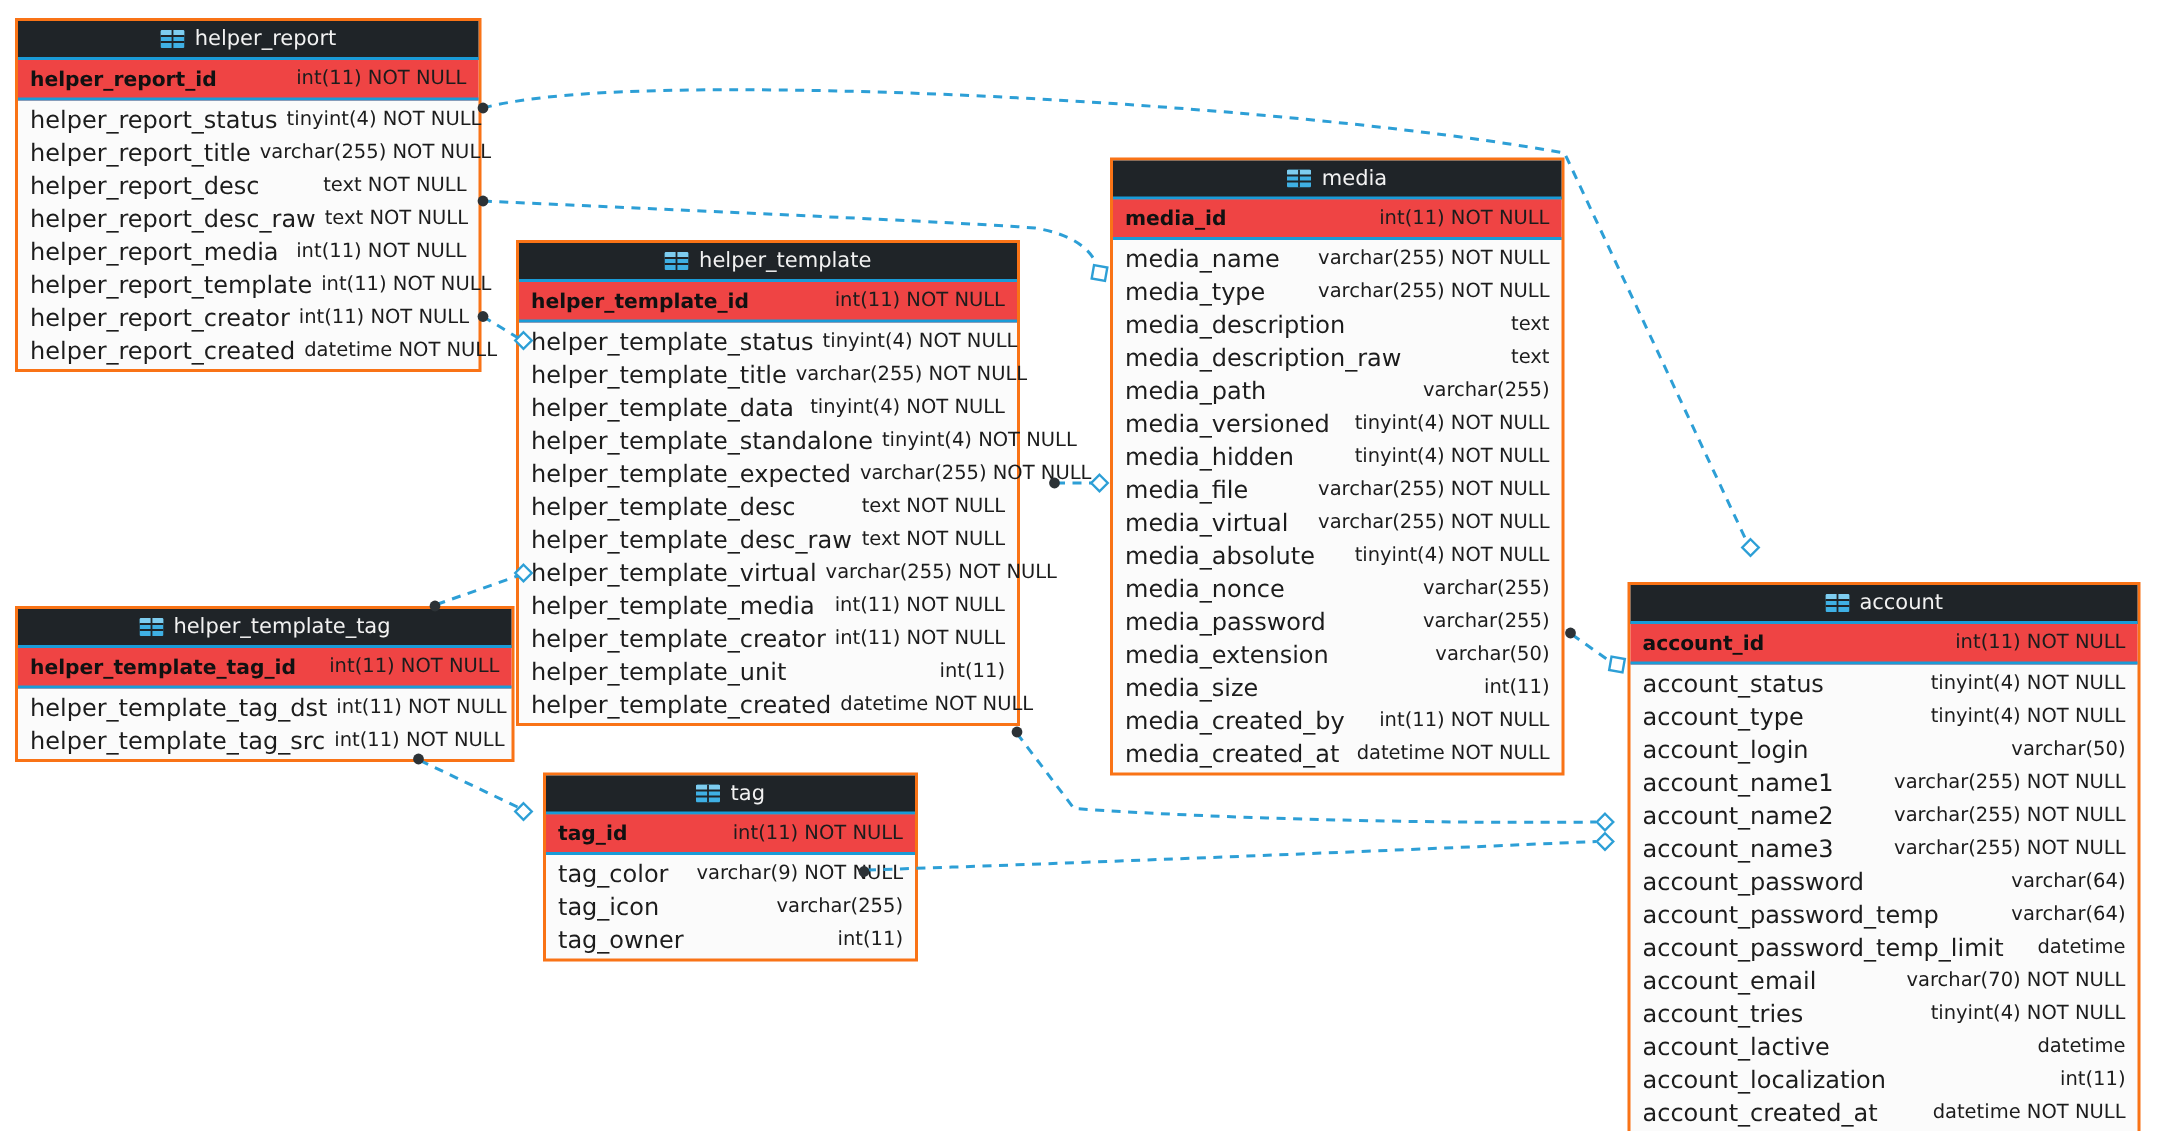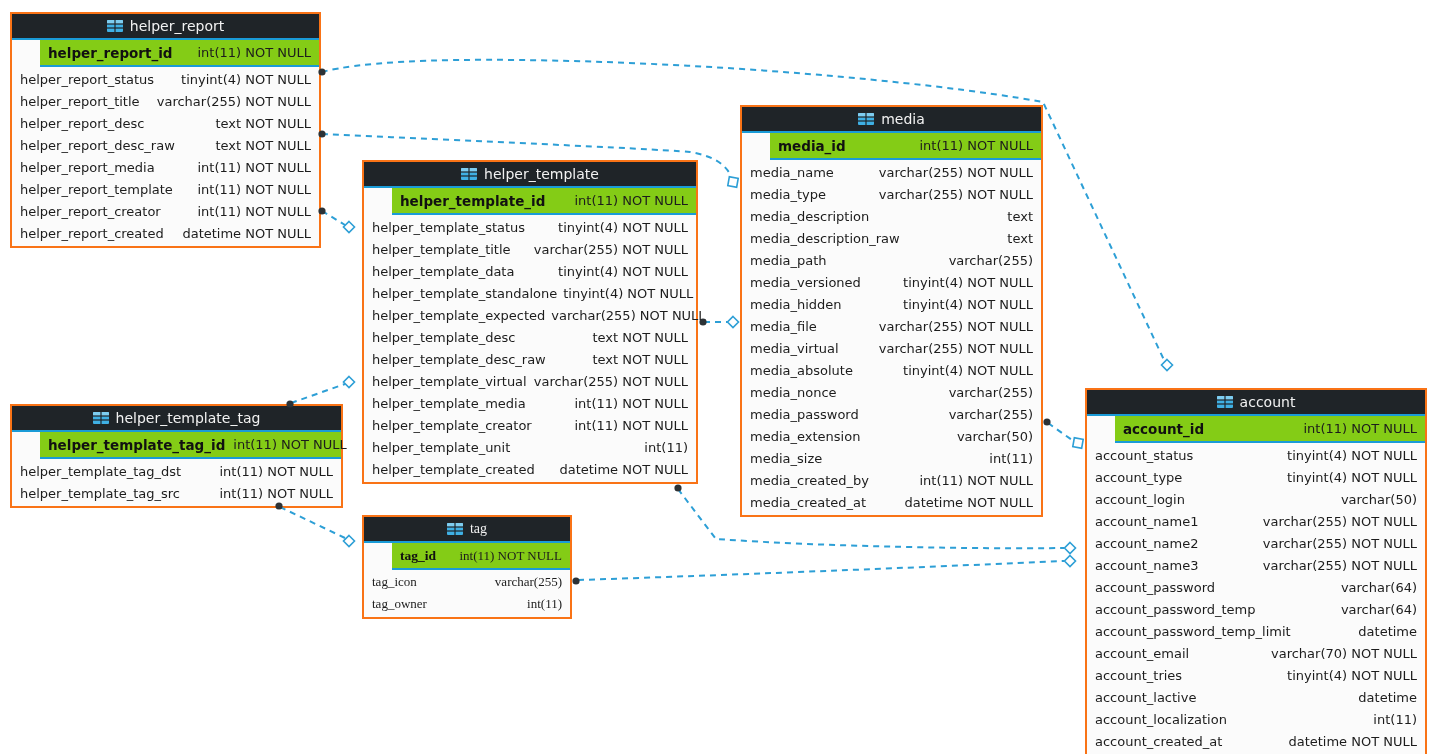--- a/index.html
+++ b/index.html
@@ -20,38 +20,37 @@
     height:24px;
     background:#1f2428;
     border-bottom:2px solid #1a9bd7;
     color:#f2f2f2;
     display:flex;align-items:center;justify-content:center;
     gap:7px;
     font-size:14px;
   }
   .tbl-icon{display:inline-flex;align-items:center;}
   .pk-row{
-    background:#84cc16;
+    background:#ef4444;
     border-bottom:2px solid #1a9bd7;
     height:25px;
     display:flex;align-items:center;justify-content:space-between;
     padding:0 8px;
     gap:8px;
-    margin-left:28px;
   }
   .pk-row .col-name{font-weight:bold;font-size:13.5px;color:#111;white-space:nowrap;}
   .pk-row .col-type{font-size:13px;color:#1c1c1c;white-space:nowrap;}
   .tbl-body{padding:1px 0 2px 0;}
   .col-row{
     height:22px;
     display:flex;align-items:center;justify-content:space-between;
     padding:0 8px;
     gap:6px;
   }
-  .col-row .col-name{font-size:13px;color:#1c1c1c;white-space:nowrap;}
+  .col-row .col-name{font-size:16px;color:#1c1c1c;white-space:nowrap;}
   .col-row .col-type{font-size:13px;color:#1c1c1c;white-space:nowrap;text-align:center;}
   #rel-svg{position:absolute;left:0;top:0;width:1438px;height:754px;pointer-events:none;}
 </style>
 </head>
 <body>
 
 <div id="canvas">
     <div class="db-table" style="left: 10px; top: 12px; width: 311px;">
       <div class="tbl-header">
         <span class="tbl-icon">
@@ -97,21 +96,21 @@
         <div class="col-row">
           <span class="col-name">helper_report_creator</span>
           <span class="col-type">int(11) NOT NULL</span>
         </div>
         <div class="col-row">
           <span class="col-name">helper_report_created</span>
           <span class="col-type">datetime NOT NULL</span>
         </div>
       </div>
     </div>
-    <div class="db-table" style="left: 362px; top: 160px; width: 336px;">
+    <div class="db-table" style="left: 344px; top: 160px; width: 336px;">
       <div class="tbl-header">
         <span class="tbl-icon">
           <svg width="16" height="12" viewBox="0 0 16 12">
             <rect x="0" y="0" width="16" height="12" rx="1" fill="#3fb0e4"></rect>
             <rect x="0" y="0" width="16" height="4" rx="1" fill="#7ecdf0"></rect>
             <line x1="8" y1="0" x2="8" y2="12" stroke="#1f2428" stroke-width="1.2"></line>
             <line x1="0" y1="4" x2="16" y2="4" stroke="#1f2428" stroke-width="1.2"></line>
             <line x1="0" y1="8" x2="16" y2="8" stroke="#1f2428" stroke-width="1.2"></line>
           </svg>
         </span>
@@ -193,38 +192,42 @@
         <div class="col-row">
           <span class="col-name">helper_template_tag_dst</span>
           <span class="col-type">int(11) NOT NULL</span>
         </div>
         <div class="col-row">
           <span class="col-name">helper_template_tag_src</span>
           <span class="col-type">int(11) NOT NULL</span>
         </div>
       </div>
     </div>
-    <div class="db-table" style="left: 362px; top: 515px; width: 210px; font-family: Liberation Serif, serif;">
+    <div class="db-table" style="left: 362px; top: 515px; width: 250px;">
       <div class="tbl-header">
         <span class="tbl-icon">
           <svg width="16" height="12" viewBox="0 0 16 12">
             <rect x="0" y="0" width="16" height="12" rx="1" fill="#3fb0e4"></rect>
             <rect x="0" y="0" width="16" height="4" rx="1" fill="#7ecdf0"></rect>
             <line x1="8" y1="0" x2="8" y2="12" stroke="#1f2428" stroke-width="1.2"></line>
             <line x1="0" y1="4" x2="16" y2="4" stroke="#1f2428" stroke-width="1.2"></line>
             <line x1="0" y1="8" x2="16" y2="8" stroke="#1f2428" stroke-width="1.2"></line>
           </svg>
         </span>
         <span>tag</span>
       </div>
       <div class="pk-row">
         <span class="col-name">tag_id</span>
         <span class="col-type">int(11) NOT NULL</span>
       </div>
       <div class="tbl-body">
+        <div class="col-row">
+          <span class="col-name">tag_color</span>
+          <span class="col-type">varchar(9) NOT NULL</span>
+        </div>
         <div class="col-row">
           <span class="col-name">tag_icon</span>
           <span class="col-type">varchar(255)</span>
         </div>
         <div class="col-row">
           <span class="col-name">tag_owner</span>
           <span class="col-type">int(11)</span>
         </div>
       </div>
     </div>

